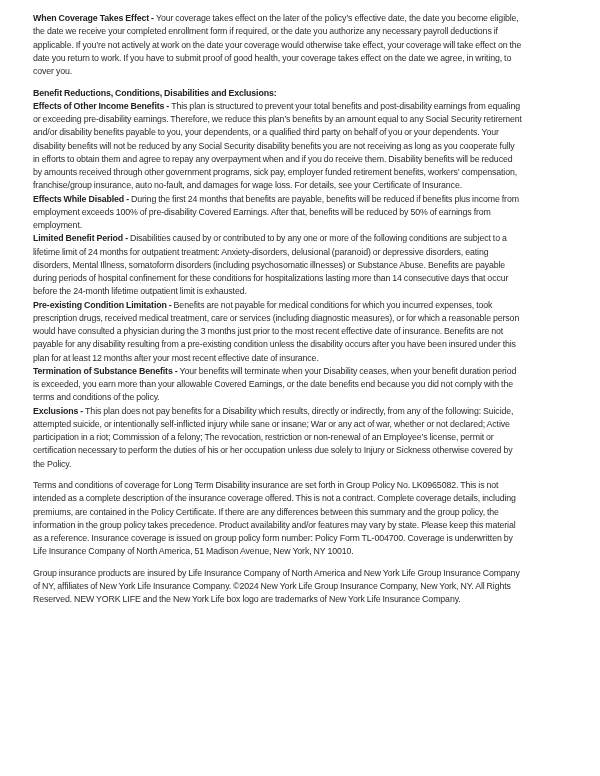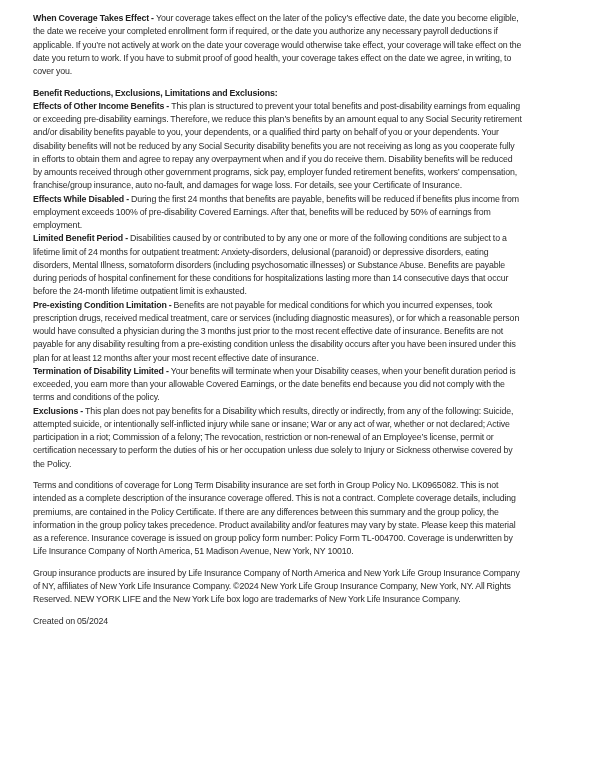--- a/index.html
+++ b/index.html
@@ -37,34 +37,33 @@
     color: #222222;
   }
 </style>
 </head>
 <body>
 
 <div class="page">
 
   <p class="para gap"><strong>When Coverage Takes Effect - </strong><span>Your coverage takes effect on the later of the policy’s effective date, the date you become eligible, the date we receive your completed enrollment form if required, or the date you authorize any necessary payroll deductions if applicable. If you’re not actively at work on the date your coverage would otherwise take effect, your coverage will take effect on the date you return to work. If you have to submit proof of good health, your coverage takes effect on the date we agree, in writing, to cover you.</span></p>
 
-  <p class="para"><strong>Benefit Reductions, Exclusions, Limitations and Exclusions:</strong><span></span></p>
+  <p class="para"><strong>Benefit Reductions, Conditions, Disabilities and Exclusions:</strong><span></span></p>
 
   <p class="para"><strong>Effects of Other Income Benefits - </strong><span>This plan is structured to prevent your total benefits and post-disability earnings from equaling or exceeding pre-disability earnings. Therefore, we reduce this plan’s benefits by an amount equal to any Social Security retirement and/or disability benefits payable to you, your dependents, or a qualified third party on behalf of you or your dependents. Your disability benefits will not be reduced by any Social Security disability benefits you are not receiving as long as you cooperate fully in efforts to obtain them and agree to repay any overpayment when and if you do receive them. Disability benefits will be reduced by amounts received through other government programs, sick pay, employer funded retirement benefits, workers’ compensation, franchise/group insurance, auto no-fault, and damages for wage loss. For details, see your Certificate of Insurance.</span></p>
 
   <p class="para"><strong>Effects While Disabled - </strong><span>During the first 24 months that benefits are payable, benefits will be reduced if benefits plus income from employment exceeds 100% of pre-disability Covered Earnings. After that, benefits will be reduced by 50% of earnings from employment.</span></p>
 
   <p class="para"><strong>Limited Benefit Period - </strong><span>Disabilities caused by or contributed to by any one or more of the following conditions are subject to a lifetime limit of 24 months for outpatient treatment: Anxiety-disorders, delusional (paranoid) or depressive disorders, eating disorders, Mental Illness, somatoform disorders (including psychosomatic illnesses) or Substance Abuse. Benefits are payable during periods of hospital confinement for these conditions for hospitalizations lasting more than 14 consecutive days that occur before the 24-month lifetime outpatient limit is exhausted.</span></p>
 
   <p class="para"><strong>Pre-existing Condition Limitation - </strong><span>Benefits are not payable for medical conditions for which you incurred expenses, took prescription drugs, received medical treatment, care or services (including diagnostic measures), or for which a reasonable person would have consulted a physician during the 3 months just prior to the most recent effective date of insurance. Benefits are not payable for any disability resulting from a pre-existing condition unless the disability occurs after you have been insured under this plan for at least 12 months after your most recent effective date of insurance.</span></p>
 
-  <p class="para"><strong>Termination of Disability Limited - </strong><span>Your benefits will terminate when your Disability ceases, when your benefit duration period is exceeded, you earn more than your allowable Covered Earnings, or the date benefits end because you did not comply with the terms and conditions of the policy.</span></p>
+  <p class="para"><strong>Termination of Substance Benefits - </strong><span>Your benefits will terminate when your Disability ceases, when your benefit duration period is exceeded, you earn more than your allowable Covered Earnings, or the date benefits end because you did not comply with the terms and conditions of the policy.</span></p>
 
   <p class="para gap"><strong>Exclusions - </strong><span>This plan does not pay benefits for a Disability which results, directly or indirectly, from any of the following: Suicide, attempted suicide, or intentionally self-inflicted injury while sane or insane; War or any act of war, whether or not declared; Active participation in a riot; Commission of a felony; The revocation, restriction or non-renewal of an Employee’s license, permit or certification necessary to perform the duties of his or her occupation unless due solely to Injury or Sickness otherwise covered by the Policy.</span></p>
 
 
   <p class="para gap"><strong></strong><span>Terms and conditions of coverage for Long Term Disability insurance are set forth in Group Policy No. LK0965082. This is not intended as a complete description of the insurance coverage offered. This is not a contract. Complete coverage details, including premiums, are contained in the Policy Certificate. If there are any differences between this summary and the group policy, the information in the group policy takes precedence. Product availability and/or features may vary by state. Please keep this material as a reference. Insurance coverage is issued on group policy form number: Policy Form TL-004700. Coverage is underwritten by Life Insurance Company of North America, 51 Madison Avenue, New York, NY 10010.</span></p>
 
   <p class="para gap"><strong></strong><span>Group insurance products are insured by Life Insurance Company of North America and New York Life Group Insurance Company of NY, affiliates of New York Life Insurance Company. ©2024 New York Life Group Insurance Company, New York, NY. All Rights Reserved. NEW YORK LIFE and the New York Life box logo are trademarks of New York Life Insurance Company.</span></p>
 
-  <p class="para"><strong></strong><span>Created on 05/2024</span></p>
 
 </div>
 
 </body></html>

